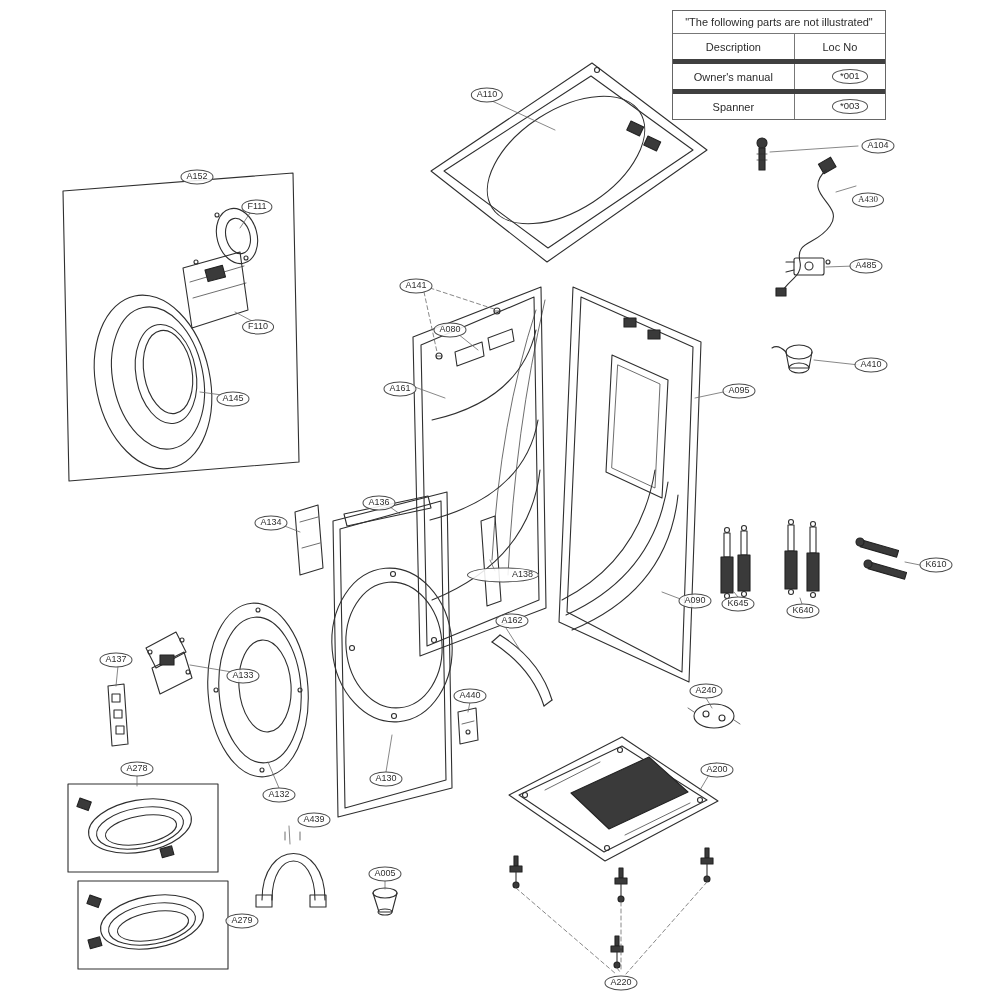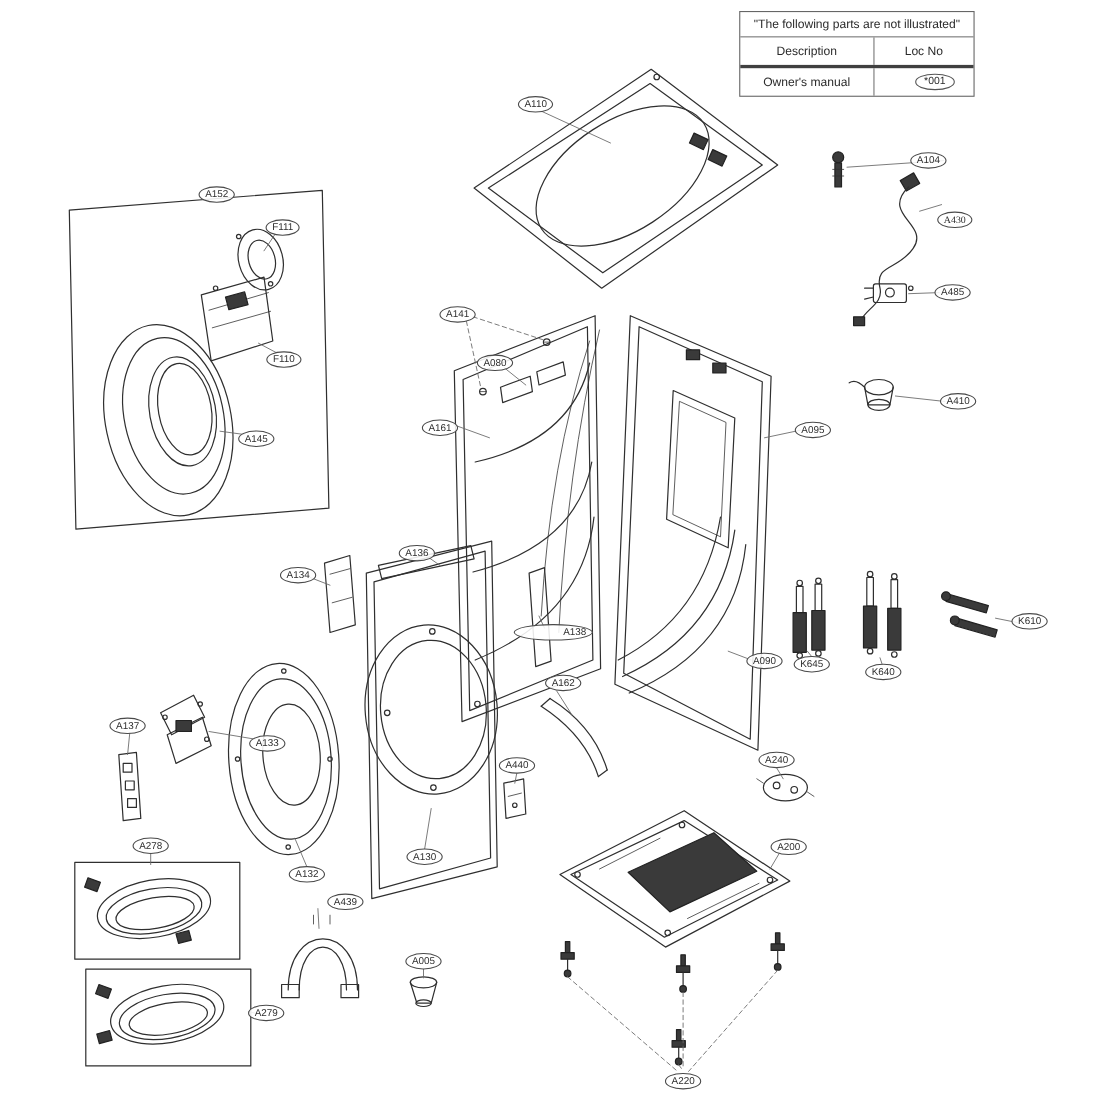--- a/index.html
+++ b/index.html
@@ -9,21 +9,21 @@
   #diagram .dark{fill:#3a3a3a;stroke:#222;}
   #diagram .leader{stroke:#6a6a6a;stroke-width:.8;}
   #diagram .dashed{stroke-dasharray:4 3;}
   #diagram .thin{stroke-width:.7;}
   .callout{position:absolute;transform:translate(-50%,-50%);border:1px solid #4a4a4a;border-radius:50%;
            padding:1px 5px;font-size:9px;color:#2f2f2f;background:rgba(255,255,255,.88);
            white-space:nowrap;line-height:1.25;z-index:3;}
   .parts-table{position:absolute;left:672px;top:10px;width:212px;border:1.5px solid #666;
                font-size:11px;color:#2b2b2b;background:#fff;z-index:2;}
   .pt-header{border-bottom:1px solid #777;text-align:center;padding:5px 2px;}
-  .pt-row{display:flex;border-bottom:3px solid #404040;}
+  .pt-row{display:flex;border-bottom:5px solid #404040;}
   .pt-row:last-child{border-bottom:none;}
   .pt-cell{flex:1.15;padding:4px 2px;text-align:center;border-right:1px solid #777;
            display:flex;align-items:center;justify-content:center;min-height:17px;}
   .pt-cell:last-child{border-right:none;flex:0.85;}
   .loc-oval{border:1px solid #555;border-radius:50%;padding:0 7px;font-size:9.5px;line-height:1.3;margin-left:20px;}
 </style>
 </head>
 <body>
 
 <div class="canvas">
@@ -322,21 +322,21 @@
   <div id="callouts">
       <div class="callout" style="left: 197px; top: 177px;">A152</div>
       <div class="callout" style="left: 257px; top: 207px; text-align: center;">F111</div>
       <div class="callout" style="left: 258px; top: 327px;">F110</div>
       <div class="callout" style="left: 233px; top: 399px;">A145</div>
       <div class="callout" style="left: 487px; top: 95px;">A110</div>
       <div class="callout" style="left: 416px; top: 286px;">A141</div>
       <div class="callout" style="left: 450px; top: 330px;">A080</div>
       <div class="callout" style="left: 400px; top: 389px;">A161</div>
       <div class="callout" style="left: 739px; top: 391px;">A095</div>
-      <div class="callout" style="left: 844px; top: 146px;">A104</div>
+      <div class="callout" style="left: 878px; top: 146px;">A104</div>
       <div class="callout" style="left: 868px; top: 200px; font-family: Liberation Serif, serif;">A430</div>
       <div class="callout" style="left: 866px; top: 266px;">A485</div>
       <div class="callout" style="left: 871px; top: 365px;">A410</div>
       <div class="callout" style="left: 271px; top: 523px;">A134</div>
       <div class="callout" style="left: 379px; top: 503px;">A136</div>
       <div class="callout" style="left: 503px; top: 575px; padding-left: 44px;">A138</div>
       <div class="callout" style="left: 695px; top: 601px;">A090</div>
       <div class="callout" style="left: 738px; top: 604px;">K645</div>
       <div class="callout" style="left: 803px; top: 611px;">K640</div>
       <div class="callout" style="left: 936px; top: 565px;">K610</div>
@@ -360,15 +360,21 @@
     <div class="pt-row">
       <div class="pt-cell">Description</div>
       <div class="pt-cell">Loc No</div>
     </div>
     <div class="pt-row">
       <div class="pt-cell">Owner's manual</div>
       <div class="pt-cell">
         <span class="loc-oval">*001</span>
       </div>
     </div>
+    <div class="pt-row">
+      <div class="pt-cell">Spanner</div>
+      <div class="pt-cell">
+        <span class="loc-oval">*003</span>
+      </div>
+    </div>
   </div>
 
 </div>
 
 </body></html>

